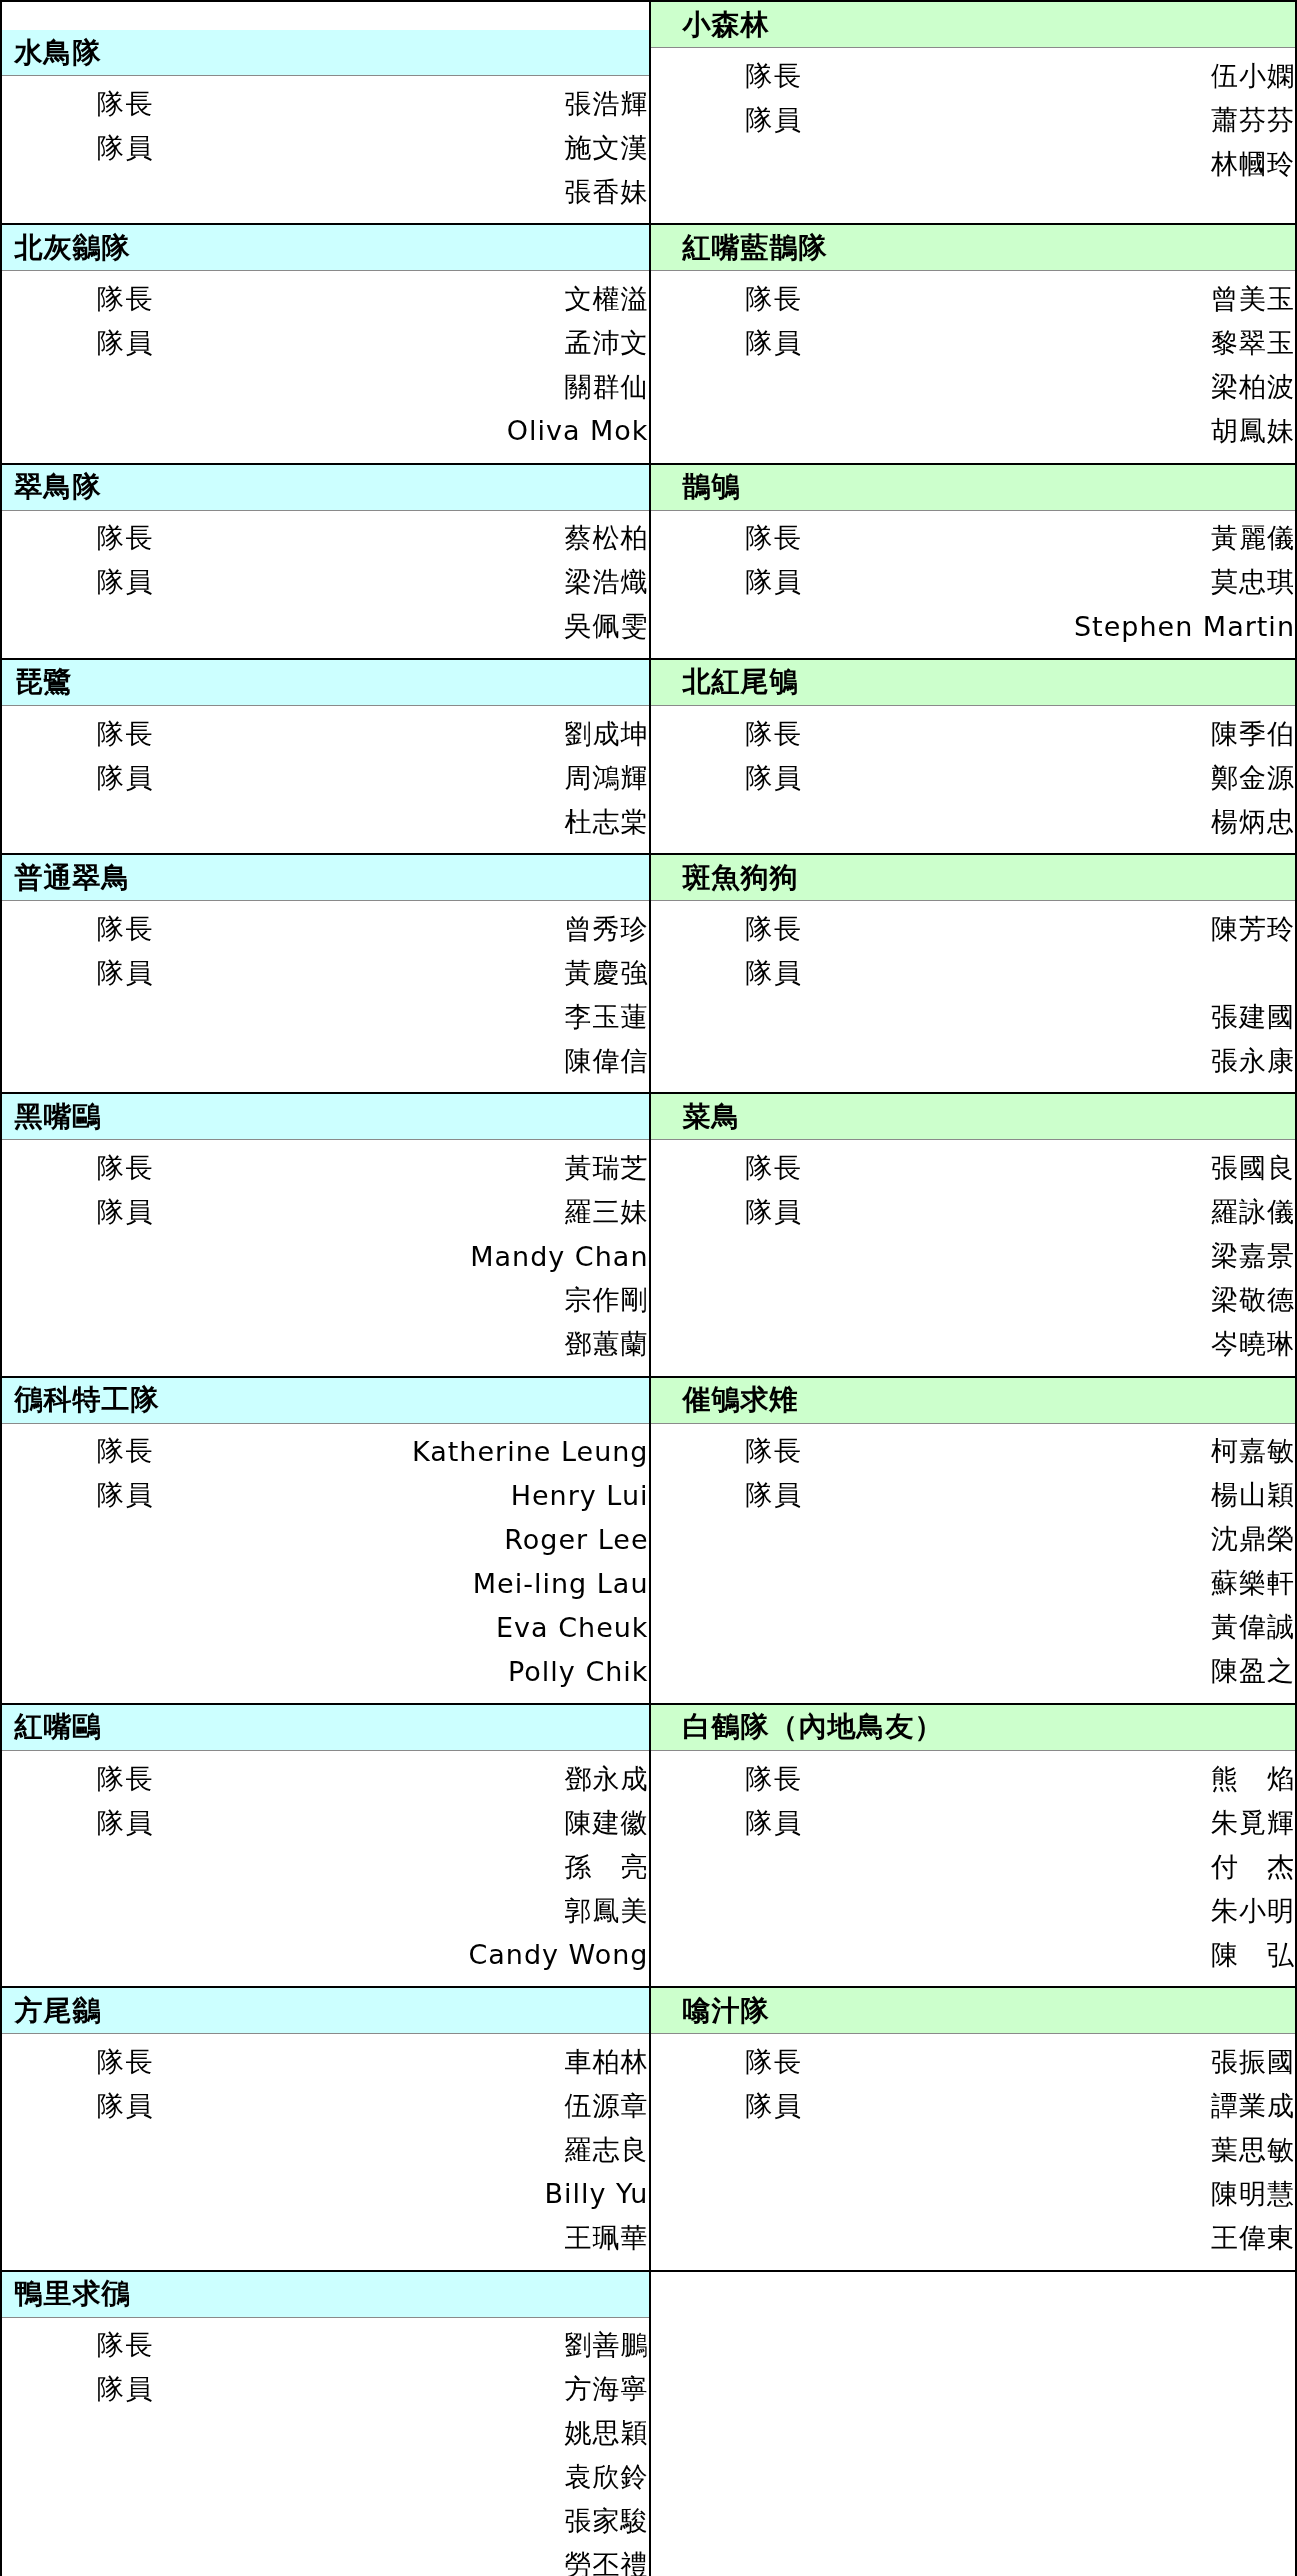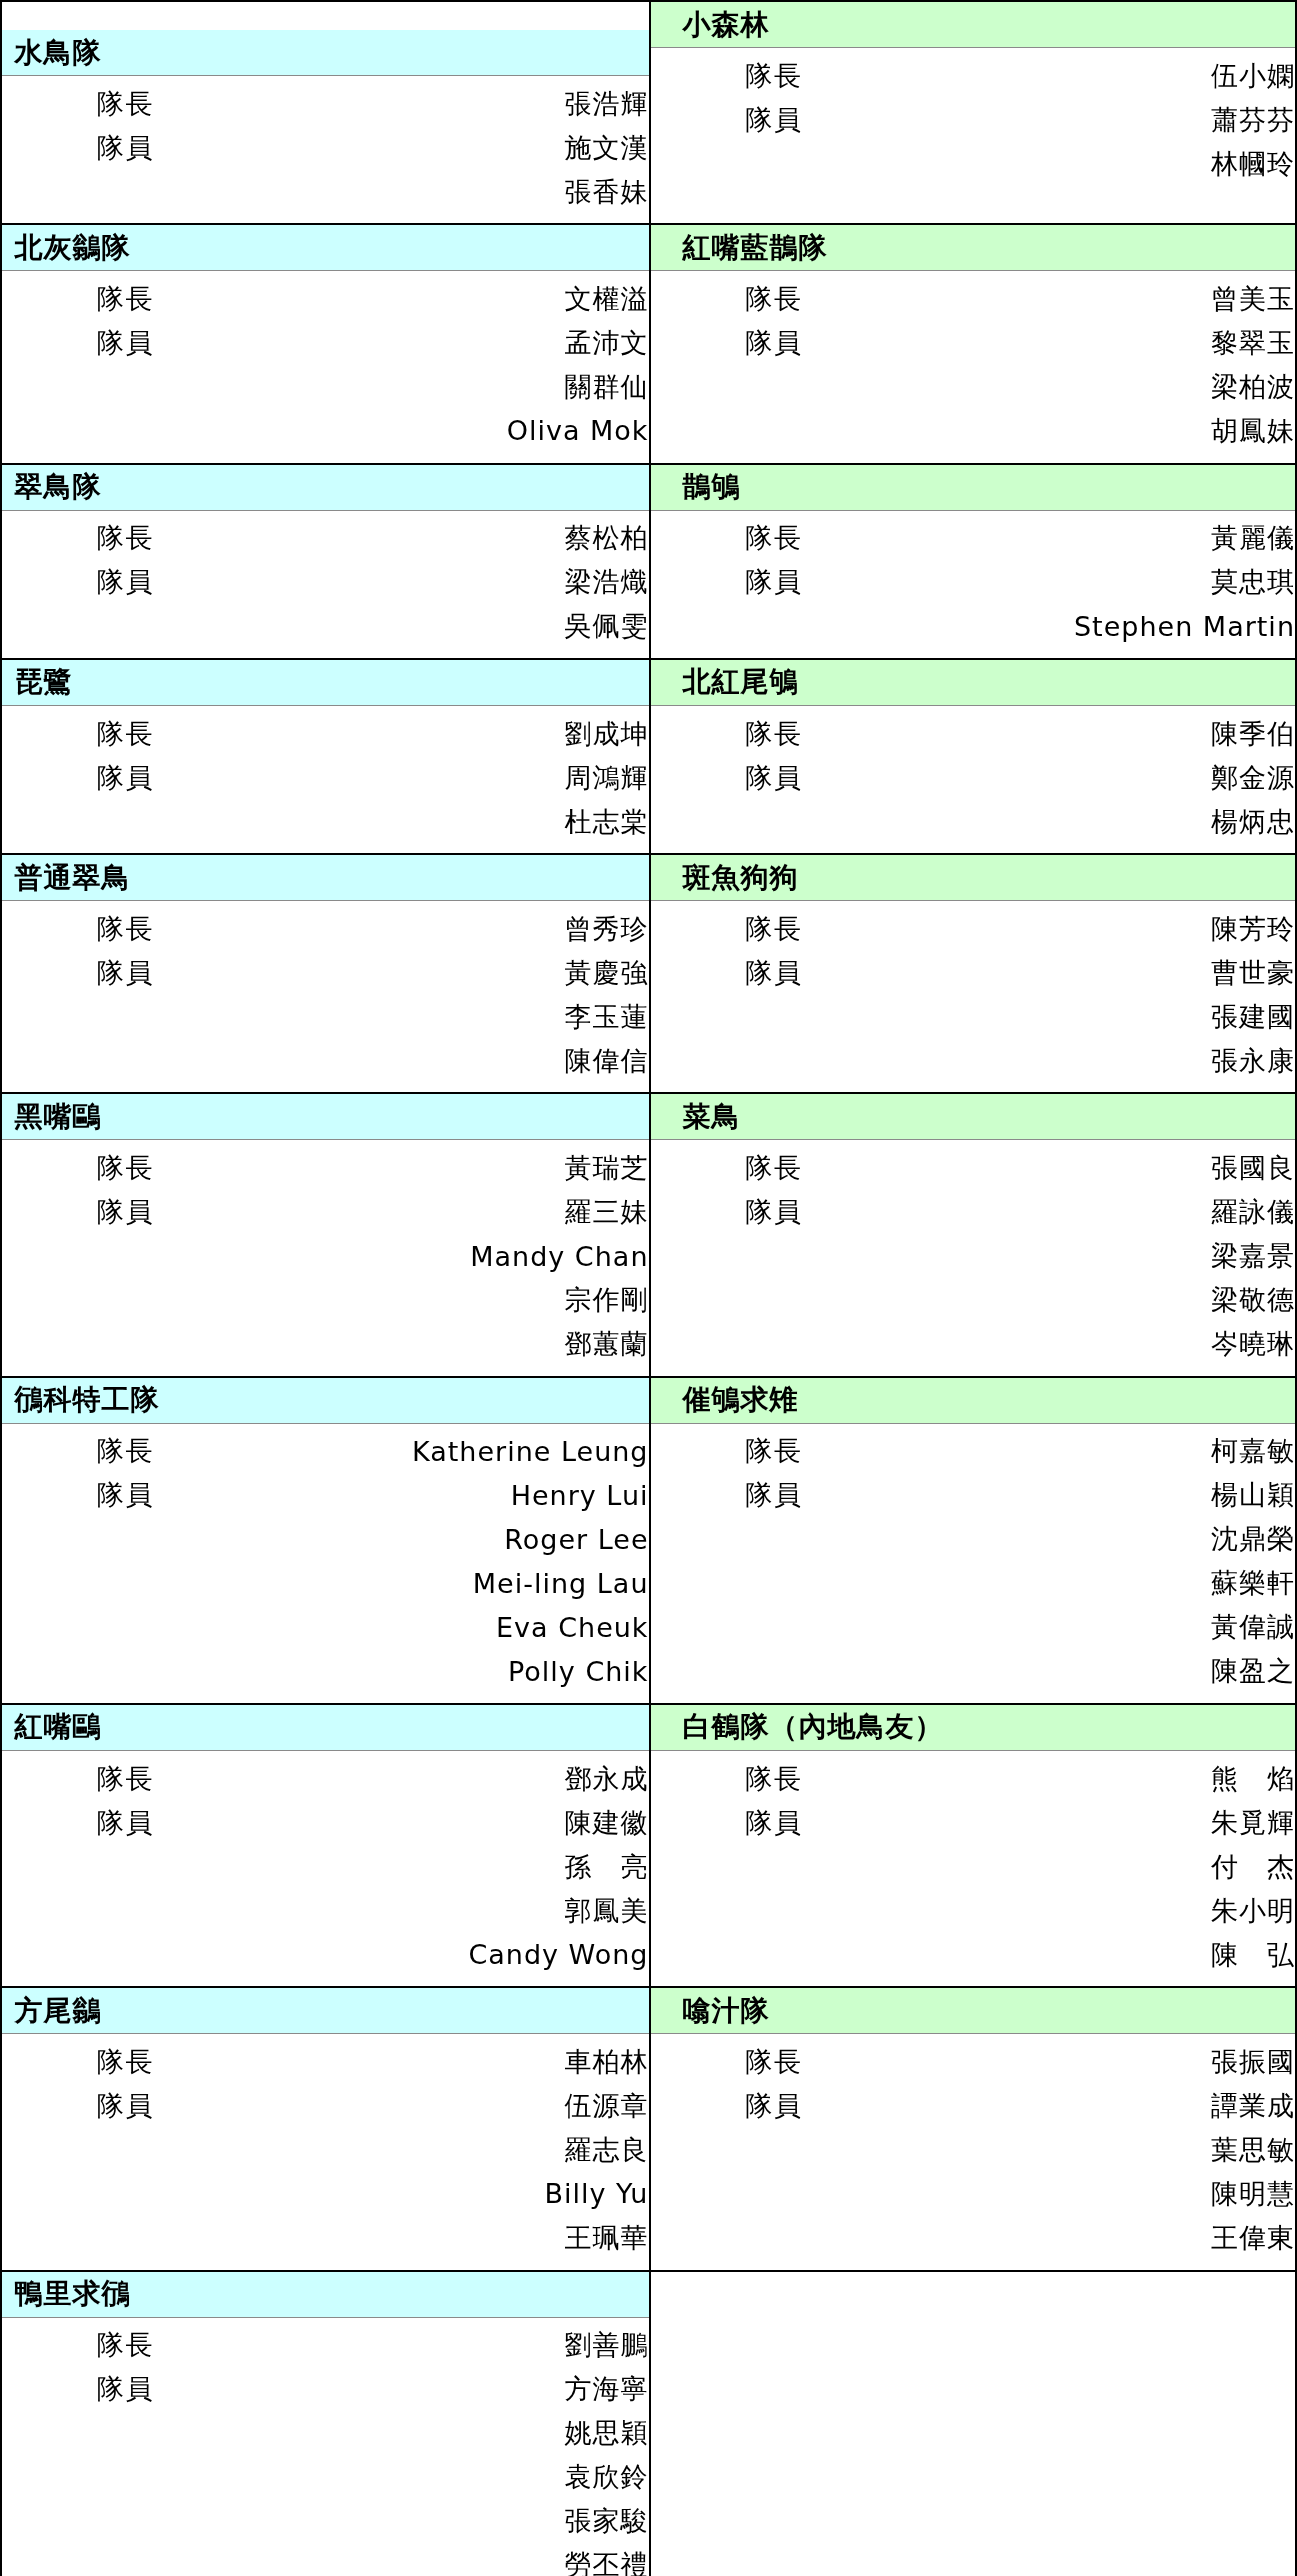--- a/index.html
+++ b/index.html
@@ -215,21 +215,20 @@
     </div>
     <div class="cell right">
       <div class="team-header">斑魚狗狗</div>
       <div class="team-body">
         <div class="row">
           <span class="role">隊長</span>
           <span class="member-name">陳芳玲</span>
         </div>
         <div class="row">
           <span class="role">隊員</span>
-          <span class="member-name">曹世豪</span>
         </div>
         <div class="row">
           <span class="role"></span>
           <span class="member-name">張建國</span>
         </div>
         <div class="row">
           <span class="role"></span>
           <span class="member-name">張永康</span>
         </div>
       </div>

